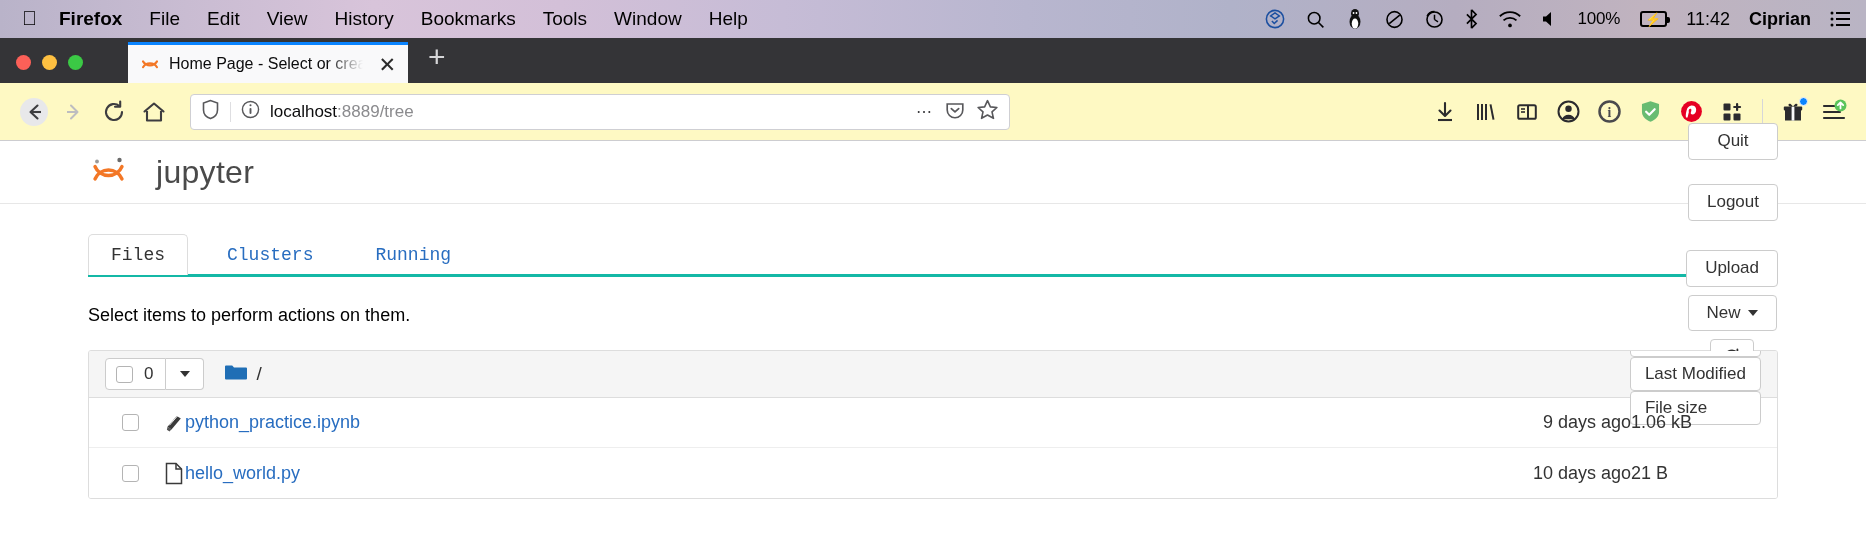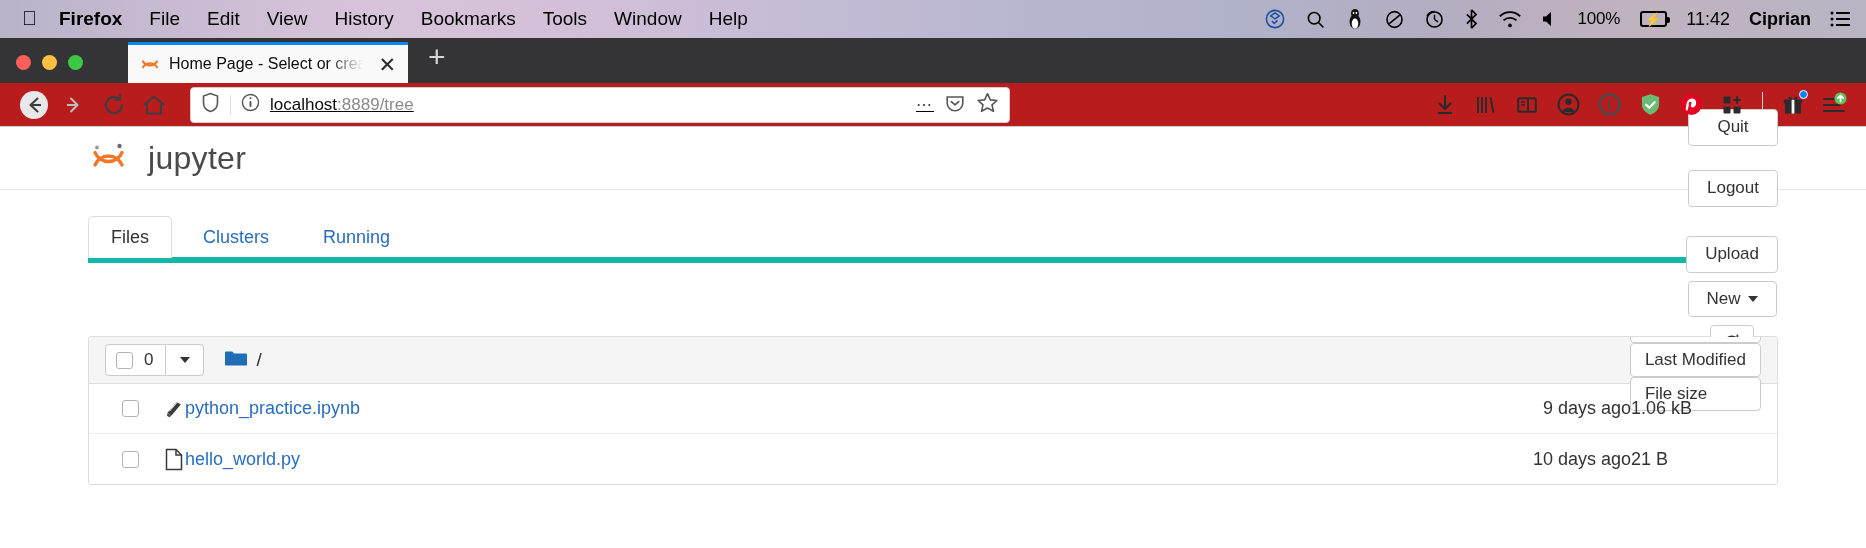--- a/index.html
+++ b/index.html
@@ -72,23 +72,23 @@
     font-size: 16px; color: #0c0c0d; white-space: nowrap; overflow: hidden;
     flex: 1;
     -webkit-mask-image: linear-gradient(to right,#000 80%,transparent 98%);
     mask-image: linear-gradient(to right,#000 80%,transparent 98%);
   }
   .tab-close { font-size: 21px; color: #2b2b2b; line-height: 1; flex: none; padding: 0 2px; }
   .newtab { color: #d6d6d8; font-size: 30px; line-height: 1; padding: 0 0 11px 20px; font-weight: 300; }
 
   
   .navbar {
-    height: 44px; background: #b91c1c;
+    height: 58px; background: #fef9c3;
     border-bottom: 1px solid #cdcdd0;
-    display: flex; align-items: center; padding: 0 14px; text-decoration: underline;
+    display: flex; align-items: center; padding: 0 14px;
   }
   .navbtn {
     width: 40px; height: 40px; display: flex; align-items: center; justify-content: center;
     color: #0c0c0d; flex: none;
   }
   .navbtn.disabled { color: #bdbdc0; }
   .urlbar {
     flex: 0 0 820px; height: 36px; margin-left: 16px;
     background: #fff; border: 1px solid #cfcfd3; border-radius: 4px;
     display: flex; align-items: center; padding: 0 10px; gap: 10px;
@@ -105,34 +105,35 @@
     border-radius: 50%; background: #0a84ff; border: 1px solid #f9f9fa;
   }
 
   
   .jp-page { background: #fff; height: 100%; }
   .jp-header {
     height: 63px; border-bottom: 1px solid #e7e7e7;
     display: flex; align-items: center;
     padding: 0 88px;
   }
-  .jp-logo { display: flex; align-items: center; gap: 18px; }
+  .jp-logo { display: flex; align-items: center; gap: 26px; }
   .jp-logo-text { font-size: 32px; color: #4a4a4a; font-weight: 300; letter-spacing: 0.3px; }
   .jp-header-btns { margin-left: auto; display: flex; gap: 24px; flex-direction: column; }
   .btn {
     border: 1px solid #ccc; background: #fff; border-radius: 4px;
     font-size: 17px; color: #333; padding: 8px 18px; line-height: 1.1;
     font-family: "Liberation Sans", sans-serif;
   }
   .jp-body { padding: 0 88px; }
 
   .jp-tabs {
-    display: flex; align-items: flex-end; gap: 8px;
-    border-bottom: 6px solid #14b8a6; margin-top: 30px;
+    display: flex; align-items: flex-end; gap: 16px;
+    border-bottom: 3px solid #14b8a6; margin-top: 30px;
     height: 43px;
+    font-family: Liberation Mono, monospace;
   }
   .jp-tab {
     font-size: 18px; padding: 10px 22px; color: #286dc0;
     border: 1px solid transparent; border-bottom: none;
     border-radius: 5px 5px 0 0; position: relative; top: 1px;
   }
   .jp-tab.active {
     color: #333; background: #fff;
     border-color: #ddd #ddd #fff #ddd;
   }
@@ -455,20 +456,21 @@
   </div>
 
   <div class="jp-body">
     <div class="jp-tabs">
       <div class="jp-tab active">Files</div>
       <div class="jp-tab">Clusters</div>
       <div class="jp-tab">Running</div>
     </div>
 
     <div class="jp-actionbar">
+      <span class="jp-hint">Select items to perform actions on them.</span>
       <div class="jp-actionbar-right">
         <button class="btn">Upload</button>
         <button class="btn"><span>New</span><span class="caret-down"></span></button>
         <button class="btn btn-icon">
           <span>
             <svg width="20" height="20" viewBox="0 0 20 20">
                 <path d="M3.2 8.4A7 7 0 0 1 15 5.6" fill="none" stroke="#333" stroke-width="1.8" stroke-linecap="round"></path>
                 <path d="M16.8 11.6A7 7 0 0 1 5 14.4" fill="none" stroke="#333" stroke-width="1.8" stroke-linecap="round"></path>
                 <path d="M15.4 2.4v3.6h-3.6M4.6 17.6V14H8.2" fill="none" stroke="#333" stroke-width="1.8" stroke-linecap="round" stroke-linejoin="round"></path>
               </svg>

